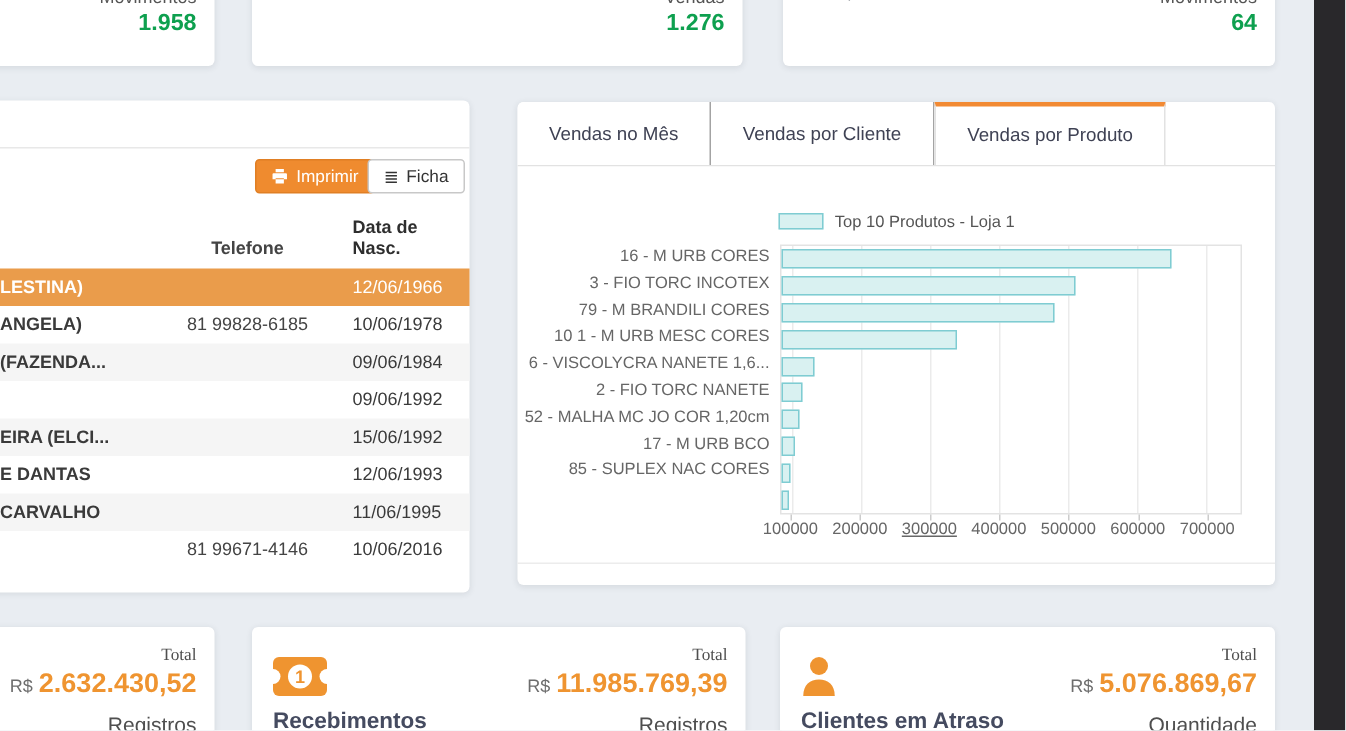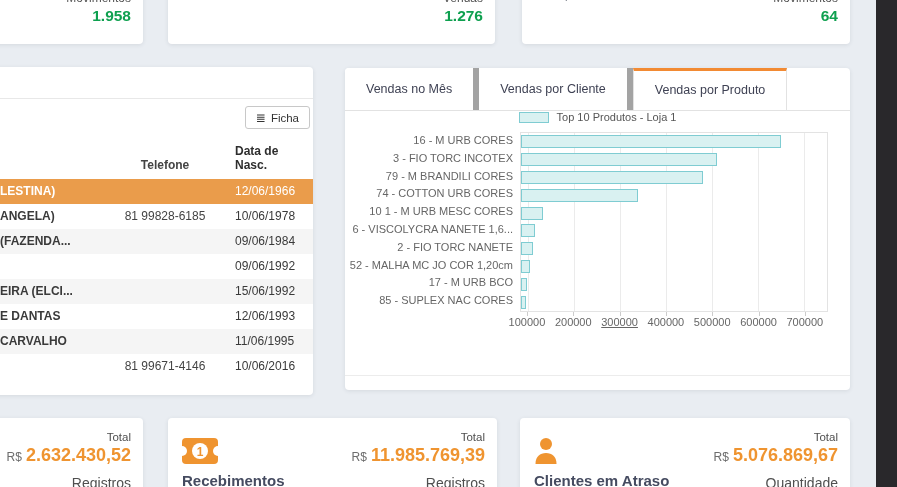--- a/index.html
+++ b/index.html
@@ -35,24 +35,24 @@
   .lp-row.selected{background:#ea9c4b;color:#fff;}
   .lp-row.selected .col-name,.lp-row.selected .col-phone,.lp-row.selected .col-date{color:#fff;}
   .col-name{width:345px;box-sizing:border-box;padding-left:250px;font-weight:bold;white-space:nowrap;overflow:hidden;}
   .col-phone{width:140px;text-align:center;color:#444;}
   .col-date{width:72px;text-align:left;padding-right:6px;}
 
   
   .right-panel{left:345px;top:68px;width:505px;height:322px;}
   .tabbar{display:flex;height:42px;border-bottom:1px solid #e2e2e2;border-radius:4px 4px 0 0;overflow:hidden;}
   .tab{padding:0 21px;line-height:42px;font-size:12.5px;color:#3f4254;background:#fff;
-       border-right:6px solid #a3a3a3;box-sizing:border-box;white-space:nowrap;cursor:pointer;}
+       border-right:1px solid #a3a3a3;box-sizing:border-box;white-space:nowrap;cursor:pointer;}
   .tab.active{border-top:3px solid #f28a33;line-height:38px;border-left:1px solid #e2e2e2;
        border-right:1px solid #e2e2e2;position:relative;margin-bottom:-1px;background:#fff;}
-  .legend{margin-top:0;display:flex;justify-content:center;align-items:flex-end;gap:8px;
+  .legend{margin-top:31px;display:flex;justify-content:center;align-items:flex-start;gap:8px;
           font-size:11px;color:#555;}
   .swatch{width:30px;height:11px;background:#d9f1f1;border:1px solid #7fccd2;box-sizing:border-box;}
   .chart-body{display:flex;margin-top:9px;}
   .ylabels{width:175px;}
   .ylab{height:17.8px;line-height:17.8px;font-size:11px;color:#666;text-align:right;
         padding-right:7px;white-space:nowrap;}
   .plot{position:relative;width:306px;height:178px;border:1px solid #e3e3e3;box-sizing:content-box;background:#fff;}
   .gridline{position:absolute;top:0;bottom:0;width:1px;background:#ebebeb;}
   .bar-row{position:relative;height:17.8px;display:flex;align-items:center;}
   .bar{height:13px;background:#d9f1f1;border:1px solid #7fccd2;box-sizing:border-box;}
@@ -60,21 +60,21 @@
   .xtick{position:absolute;top:4px;transform:translateX(-50%);font-size:11px;color:#666;}
   .tickmark{position:absolute;top:0;width:1px;height:4px;background:#ccc;}
   .panel-footer{position:absolute;bottom:0;left:0;right:0;height:14px;border-top:1px solid #ececec;}
 
   
   .bc{top:418px;height:86px;}
   .bc1{left:-40px;width:183px;}
   .bc2{left:168px;width:329px;}
   .bc3{left:520px;width:330px;}
   .bc-right{position:absolute;top:13px;right:12px;text-align:right;}
-  .bc-total{font-size:11.5px;color:#4f4f4f;}
+  .bc-total{font-size:11.5px;color:#4f4f4f;font-family:Liberation Serif, serif;}
   .bc-value{margin-top:2px;white-space:nowrap;}
   .bc-cur{font-size:12px;color:#6d6d6d;margin-right:4px;}
   .bc-amt{font-size:18px;font-weight:bold;color:#ef9430;}
   .bc-footer{margin-top:9px;font-size:14px;color:#4f4f4f;}
   .bc-icon{position:absolute;left:14px;top:19px;}
   .bc-title{position:absolute;left:14px;top:54px;font-size:15px;font-weight:bold;color:#454b60;white-space:nowrap;}
 
   .dark-strip{position:absolute;left:876px;top:0;width:21px;height:487px;background:#29282b;}
 </style>
 </head>
@@ -98,20 +98,28 @@
     <span class="tc-iconfrag">$</span>
     <div class="tc-inner">
       <div class="tc-label">Movimentos</div>
       <div class="tc-value">64</div>
     </div>
   </div>
 
   <div class="card left-panel">
     <div class="lp-header"></div>
     <div class="lp-toolbar">
+      <button class="btn btn-orange">
+        <span class="icon-print">
+          <svg width="11" height="11" viewBox="0 0 16 16" fill="#fff">
+              <path d="M4 1h8v3H4zM2 5h12a1 1 0 0 1 1 1v5h-3v-1H4v1H1V6a1 1 0 0 1 1-1zm2 6h8v4H4z"></path>
+            </svg>
+        </span>
+        <span>Imprimir</span>
+      </button>
       <button class="btn btn-light">
         <span class="icon-list">≣</span>
         <span>Ficha</span>
       </button>
     </div>
     <div class="lp-thead">
       <div class="col-name"></div>
       <div class="col-phone">Telefone</div>
       <div class="col-date">Data de Nasc.</div>
     </div>
@@ -167,21 +175,20 @@
       </div>
     <div class="legend">
       <span class="swatch"></span>
       <span>Top 10 Produtos - Loja 1</span>
     </div>
     <div class="chart-body">
       <div class="ylabels" id="ylabels">
           <div class="ylab">16 - M URB CORES</div>
           <div class="ylab">3 - FIO TORC INCOTEX</div>
           <div class="ylab">79 - M BRANDILI CORES</div>
-          <div class="ylab">74 - COTTON URB CORES</div>
           <div class="ylab">10 1 - M URB MESC CORES</div>
           <div class="ylab">6 - VISCOLYCRA NANETE 1,6...</div>
           <div class="ylab">2 - FIO TORC NANETE</div>
           <div class="ylab">52 - MALHA MC JO COR 1,20cm</div>
           <div class="ylab">17 - M URB BCO</div>
           <div class="ylab">85 - SUPLEX NAC CORES</div>
         </div>
       <div class="plot" id="plot">
           <div class="gridline" style="left: 2.25564%;"></div>
           <div class="gridline" style="left: 17.2932%;"></div>

